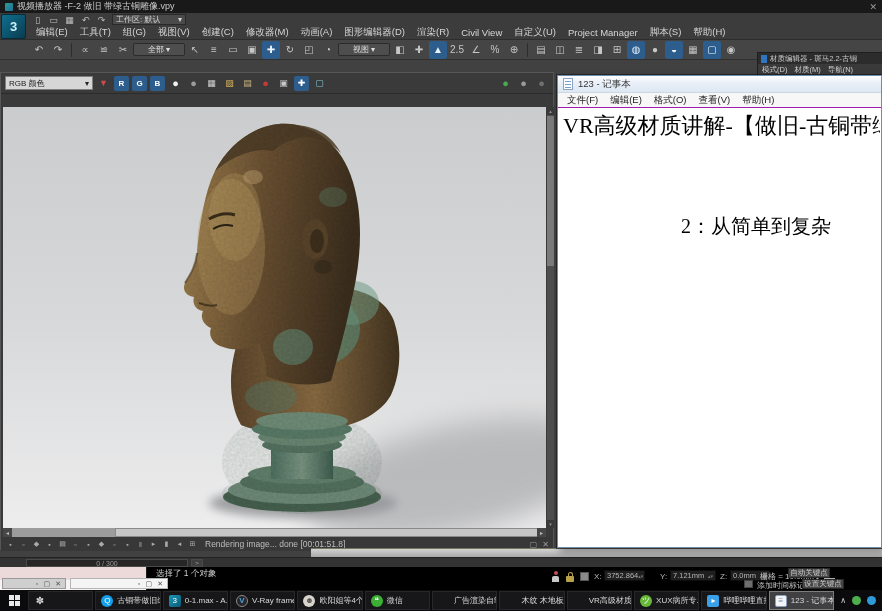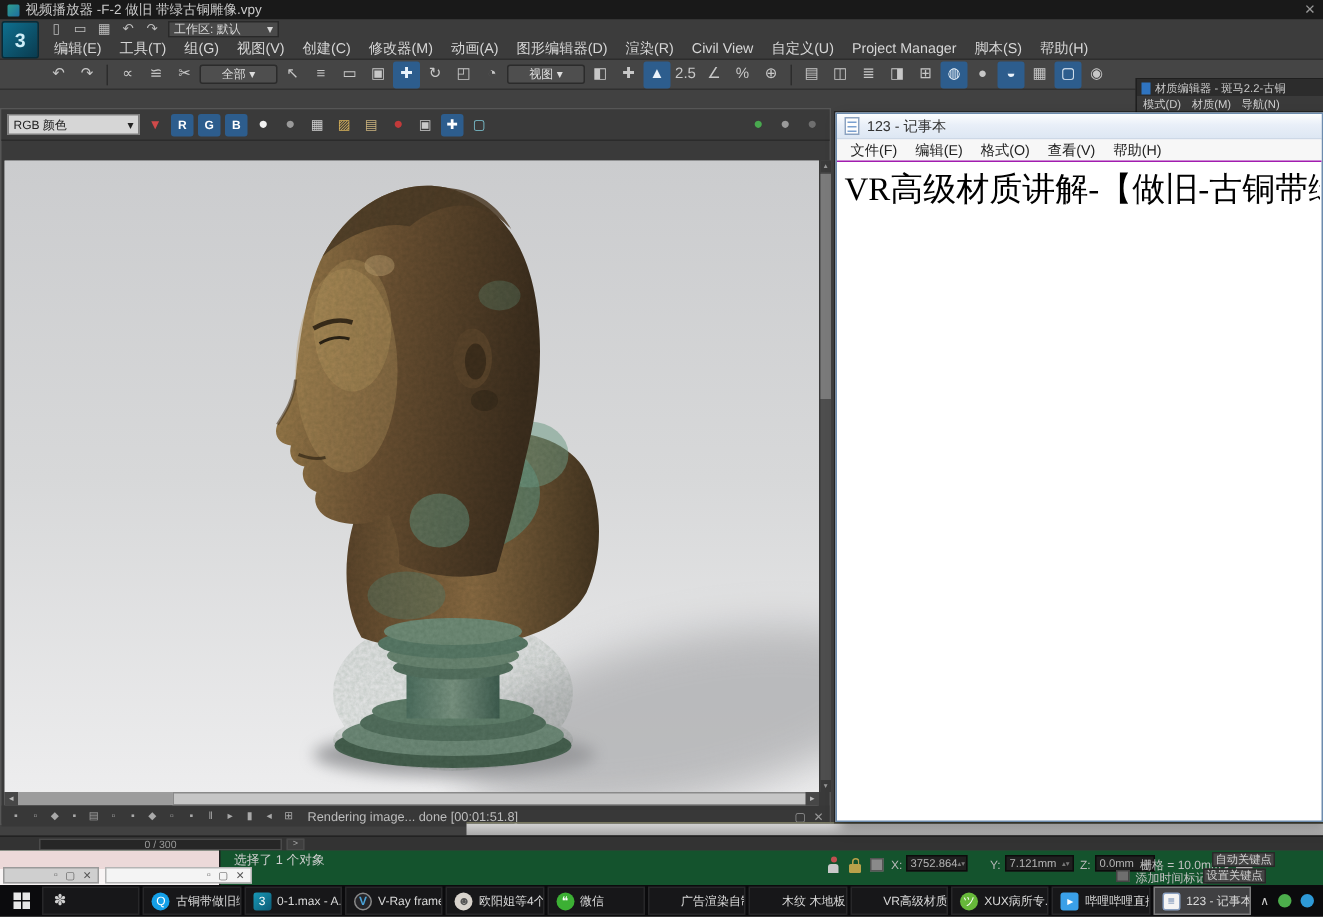--- a/index.html
+++ b/index.html
@@ -78,21 +78,21 @@
 #vfb-status{left:0;top:464px;width:552px;height:14px;background:#383838;display:flex;align-items:center;gap:2px;padding:0 4px}
 #vfb-status .si{width:11px;height:11px;display:flex;align-items:center;justify-content:center;color:#a9a9a9;font-size:7px;flex:none}
 #vfb-status .stext{font-size:8.5px;color:#bdbdbd;margin-left:5px;white-space:nowrap}
 #vfb-status .wing{margin-left:auto;display:flex;gap:5px;color:#9a9a9a;font-size:8px}
 
 
 #time-slider{left:311px;top:548px;width:571px;height:9px;background:linear-gradient(#d2d2d2,#a8a8a8);border-top:1px solid #77775f;z-index:4}
 #trackbar{left:0;top:557px;width:882px;height:10px;background:#333;border-top:1px solid #222;z-index:4}
 #track-range{position:absolute;left:26px;top:1px;width:162px;height:8px;background:#262626;border:1px solid #4a4a4a;color:#999;font-size:7px;display:flex;align-items:center;justify-content:center}
 #track-btn{position:absolute;left:191px;top:1px;width:12px;height:8px;background:#3f3f3f;border:1px solid #4a4a4a;color:#aaa;font-size:6px;display:flex;align-items:center;justify-content:center}
-#status-area{left:0;top:567px;width:882px;height:23px;background:#14532d;z-index:4}
+#status-area{left:0;top:567px;width:882px;height:23px;background:#000000;z-index:4}
 #listener-pink{position:absolute;left:0;top:0;width:147px;height:23px;background:linear-gradient(#ecd9d9 0 55%,#f8f4f4 55% 100%);border-right:1px solid #1e1e1e}
 #sel-info{position:absolute;left:156px;top:1px;font-size:8.5px;color:#cfcfcf}
 .minifrag{position:absolute;top:11px;height:11px;display:flex;align-items:center;justify-content:flex-end;gap:5px;padding-right:4px;font-size:7px;color:#555}
 #minifrag-a{left:2px;width:64px;background:#cfcfcf;border:1px solid #9a9a9a}
 #minifrag-b{left:70px;width:98px;background:#f4f4f4;border:1px solid #b5b5b5}
 .coord-label{position:absolute;font-size:8px;color:#b9b9b9}
 .coord-box{position:absolute;top:3px;height:11px;background:#1f1f1f;border:1px solid #0c0c0c;color:#b5b5b5;font-size:7.5px;display:flex;align-items:center;padding:0 2px;white-space:nowrap}
 .coord-box .spin{margin-left:auto;color:#777;font-size:5px;line-height:4px}
 .person-ic{position:absolute;left:552px;top:4px;width:7px;height:12px}
 .person-ic::before{content:"";position:absolute;left:1.5px;top:0;width:4px;height:4px;border-radius:50%;background:#c05050}
@@ -451,21 +451,21 @@
       </div>
     <span class="coord-label" style="left:720px;top:5px">Z:</span>
     <div class="coord-box" style="left:730px;width:40px">
         <span>0.0mm</span>
         <span class="spin">▴▾</span>
       </div>
     <span id="grid-label">栅格 = 10.0mm</span>
     <span id="add-tag-ic"></span>
     <span id="add-tag">添加时间标记</span>
     <span class="key-ic"></span>
-    <div class="kbtn" style="left:808px;top:1px">自动关键点</div>
+    <div class="kbtn" style="left:788px;top:1px">自动关键点</div>
     <div class="kbtn" style="left:802px;top:12px">设置关键点</div>
   </div>
 
   <div id="taskbar" class="abs">
     <div id="start-btn">
       <span class="win">
           <i></i>
           <i></i>
           <i></i>
           <i></i>
@@ -548,16 +548,17 @@
     <div id="np-menubar">
 
     <span class="mitem">文件(F)</span>
         <span class="mitem">编辑(E)</span>
         <span class="mitem">格式(O)</span>
         <span class="mitem">查看(V)</span>
         <span class="mitem">帮助(H)</span>
       </div>
     <div id="np-body">
       <div class="np-line" id="np-l1">VR高级材质讲解-【做旧-古铜带绿雕</div>
+      <div class="np-line" id="np-l4">2：从简单到复杂</div>
     </div>
   </div>
 
 </div>
 
 </body></html>

